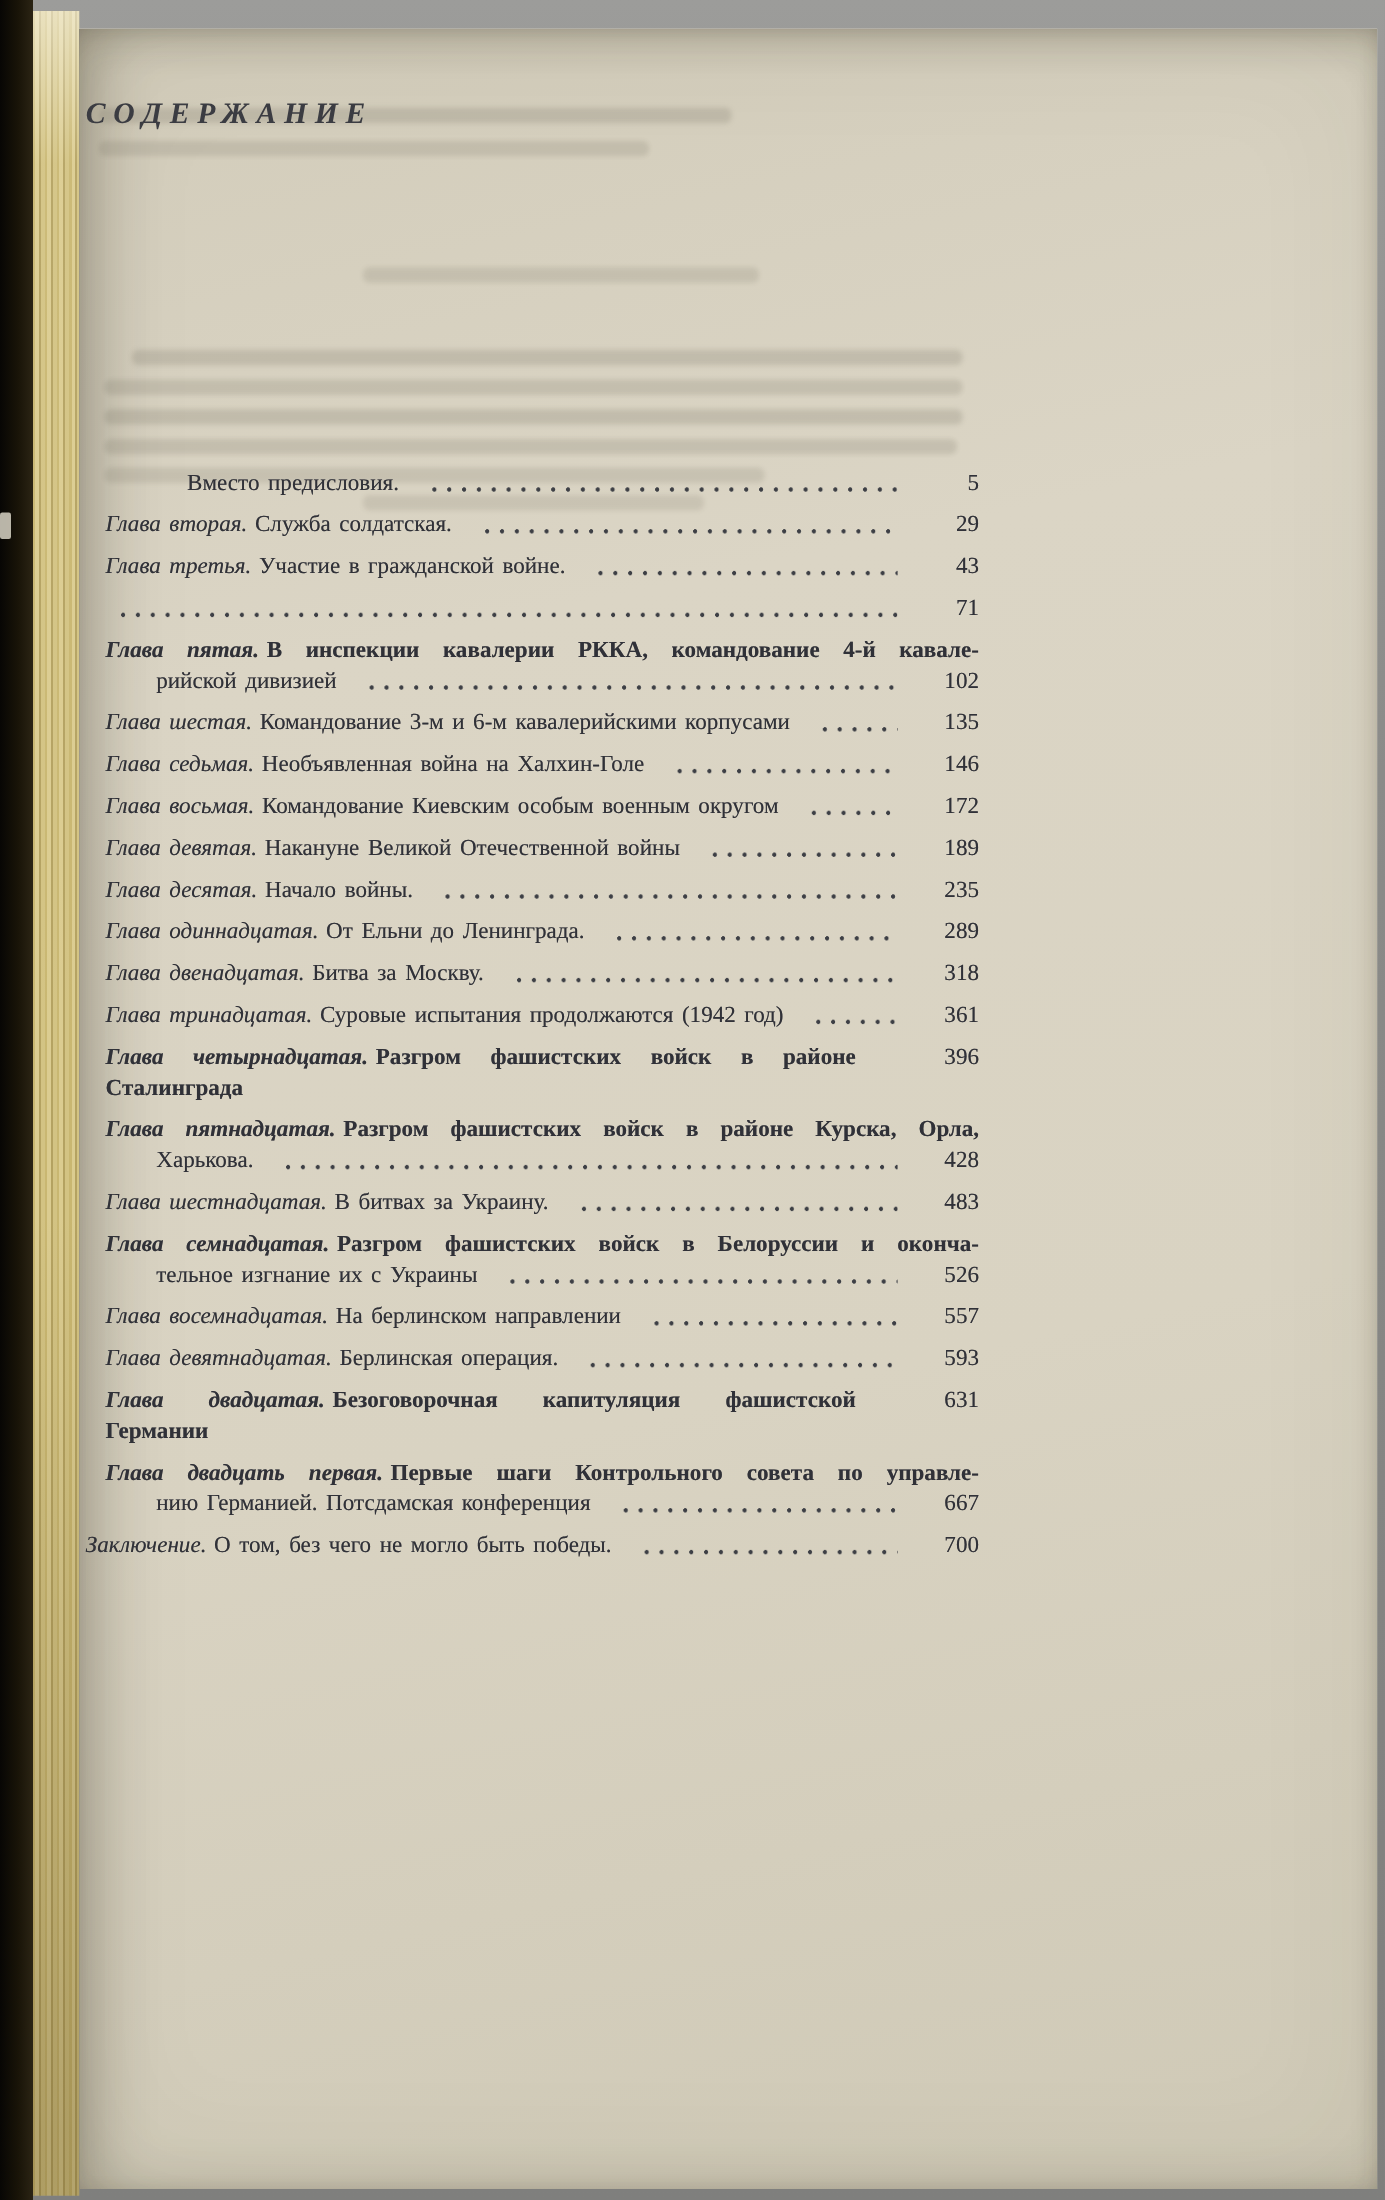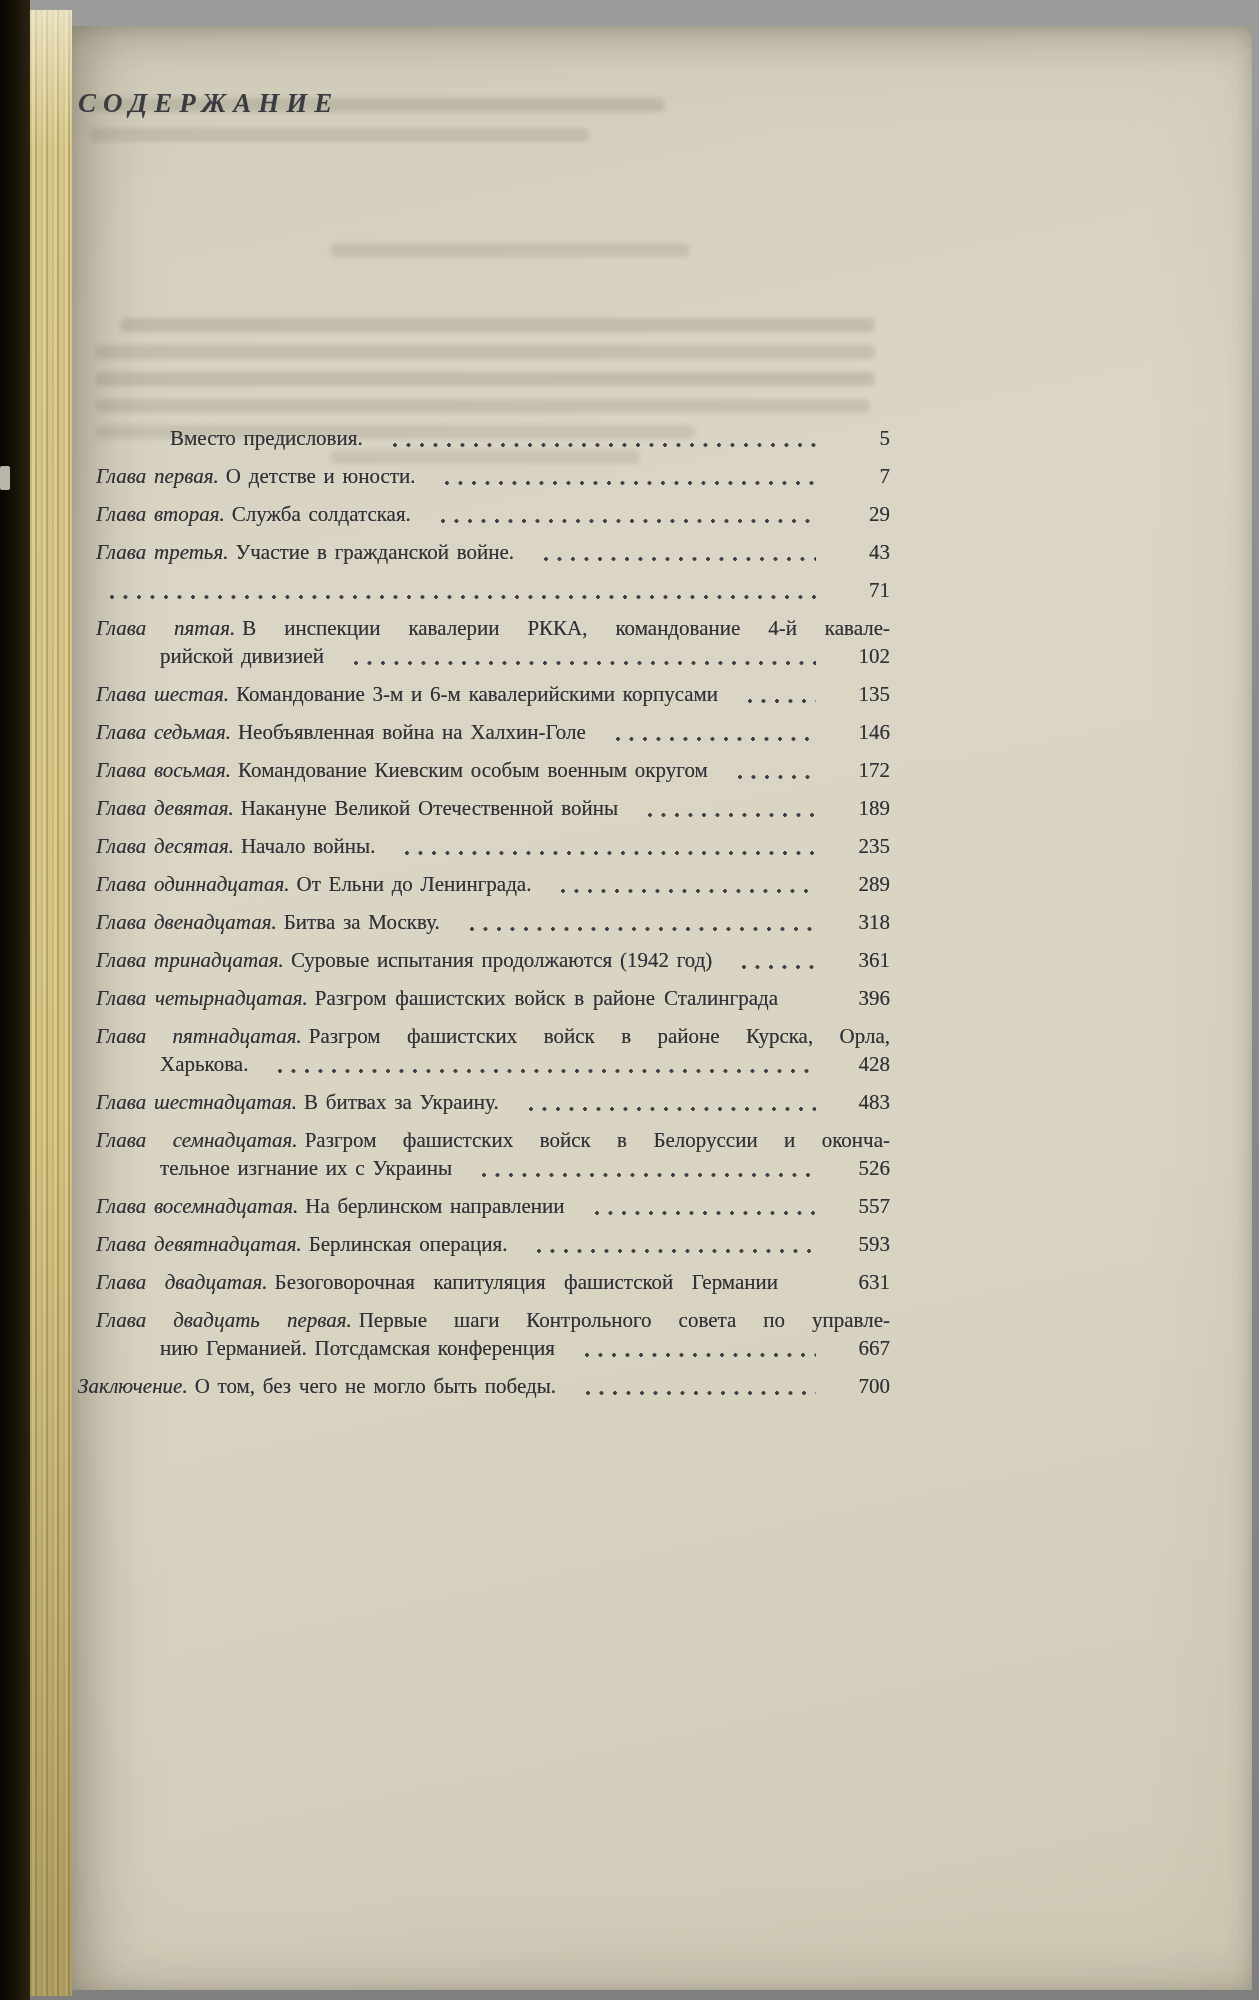--- a/index.html
+++ b/index.html
@@ -44,34 +44,34 @@
     letter-spacing:7px; color:#3b3c42;
   }
   .toc { position:absolute; top:398px; left:6px; width:812px;
     color:#303138; font-size:21px; word-spacing:2.5px;
     text-shadow:0 0 .4px rgba(48,49,56,.55);
   }
   .entry { margin-left:18px; margin-bottom:10px; }
   .entry.first  { margin-left:92px; }
   .entry.outdent{ margin-left:0; }
   .line { display:flex; line-height:28px;gap:16px; }
-  .cont-line { margin-left:64px; }
+  .cont-line { margin-left:46px; }
   .text { white-space:nowrap; }
   .chapter { font-style:italic; margin-right:7px; }
   .etitle2 { white-space:nowrap; }
   .leader { flex:1 1 auto; margin:0 10px 0 12px;
     background-image:radial-gradient(circle at 2px 2px,#3d3f45 1.7px, rgba(0,0,0,0) 2.1px);
     background-size:13.5px 4px; background-repeat:repeat-x; background-position:2px 19px;
   }
   .leader.no-dots { background:none; flex:0 0 10px; }
   .pageno { min-width:48px; text-align:right; }
   
   .two-line .main-line .text,
   .fill-line .main-line .text { flex:1 1 auto; white-space:normal;
-    text-align:justify; text-align-last:justify;
+    text-align:justify; text-align-last:justify;font-weight:bold;
   }
 </style>
 </head>
 <body>
 
 <div class="photo">
   <div class="spine">
     <div class="spine-mark"></div>
   </div>
   <div class="page-edges"></div>
@@ -97,30 +97,20 @@
         <span class="etitle">Вместо предисловия.</span>
       </span>
       <span class="leader"></span>
       <span class="pageno">5</span>
     </div>
 
   </div>
         <div class="entry">
     <div class="line main-line">
       <span class="text">
-        <span class="chapter">Глава первая.</span><span class="etitle">О детстве и юности.</span>
-      </span>
-      <span class="leader"></span>
-      <span class="pageno">7</span>
-    </div>
-
-  </div>
-        <div class="entry">
-    <div class="line main-line">
-      <span class="text">
         <span class="chapter">Глава вторая.</span><span class="etitle">Служба солдатская.</span>
       </span>
       <span class="leader"></span>
       <span class="pageno">29</span>
     </div>
 
   </div>
         <div class="entry">
     <div class="line main-line">
       <span class="text">

